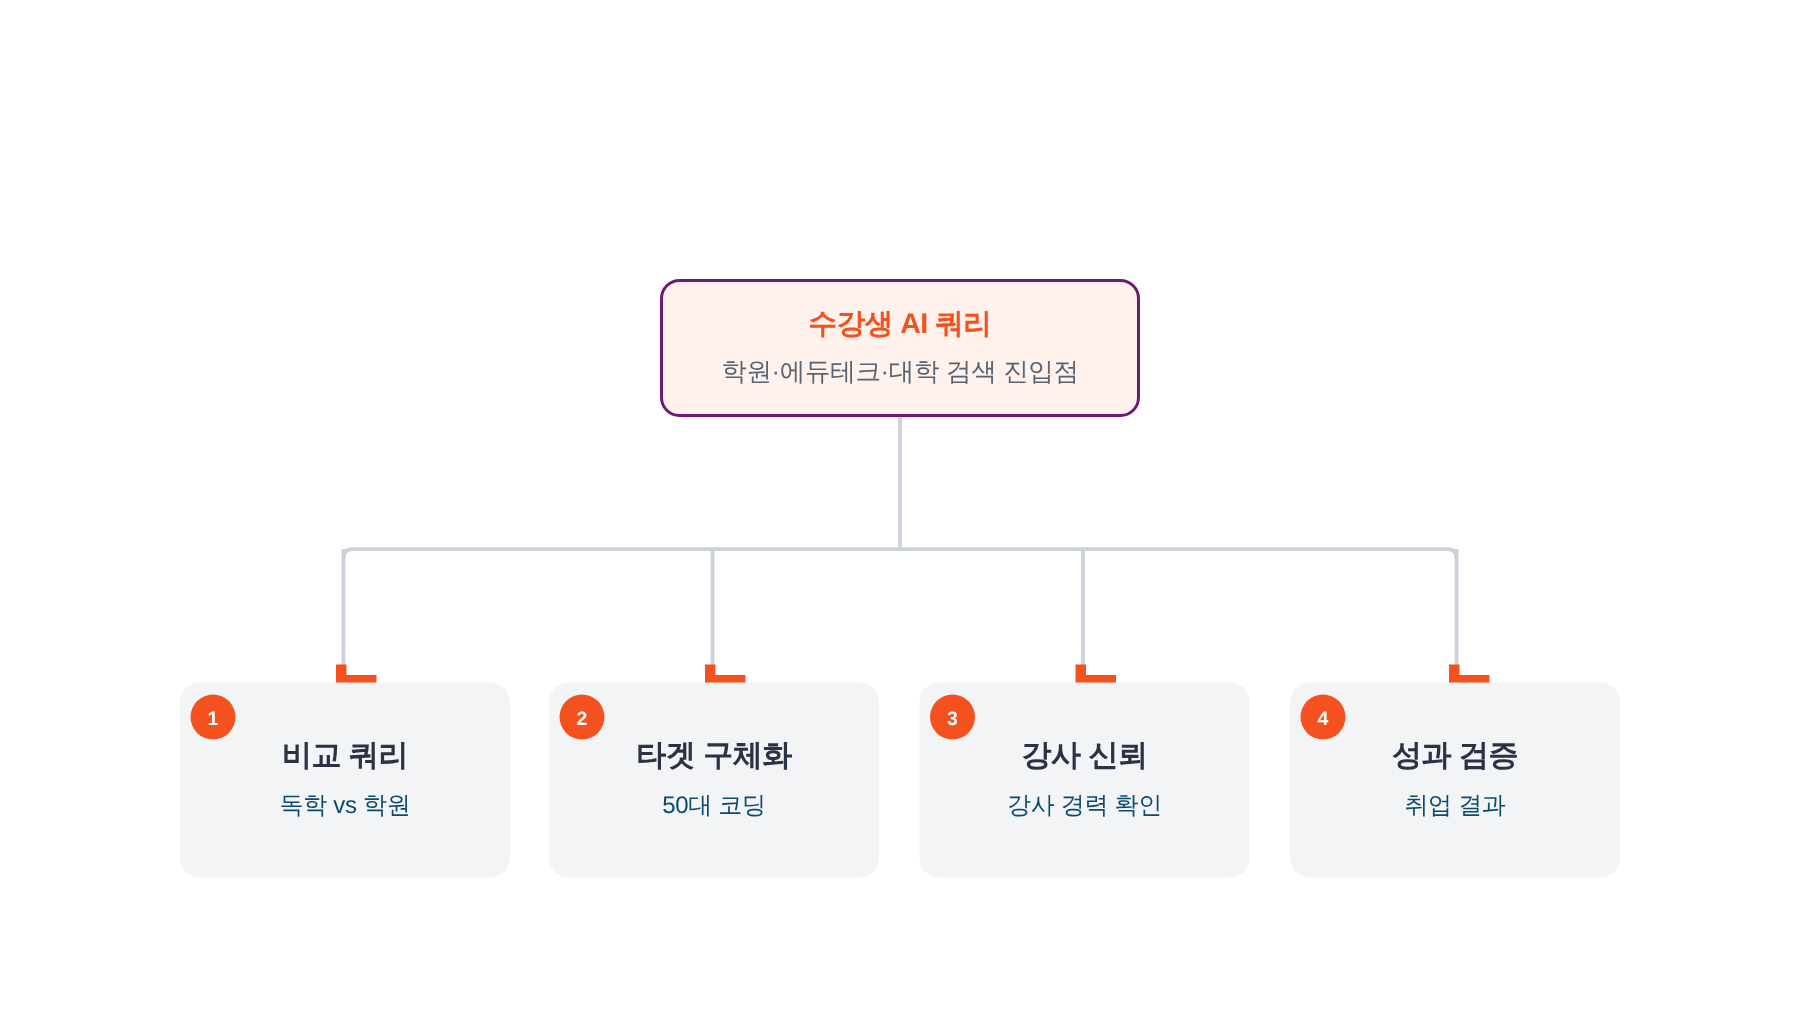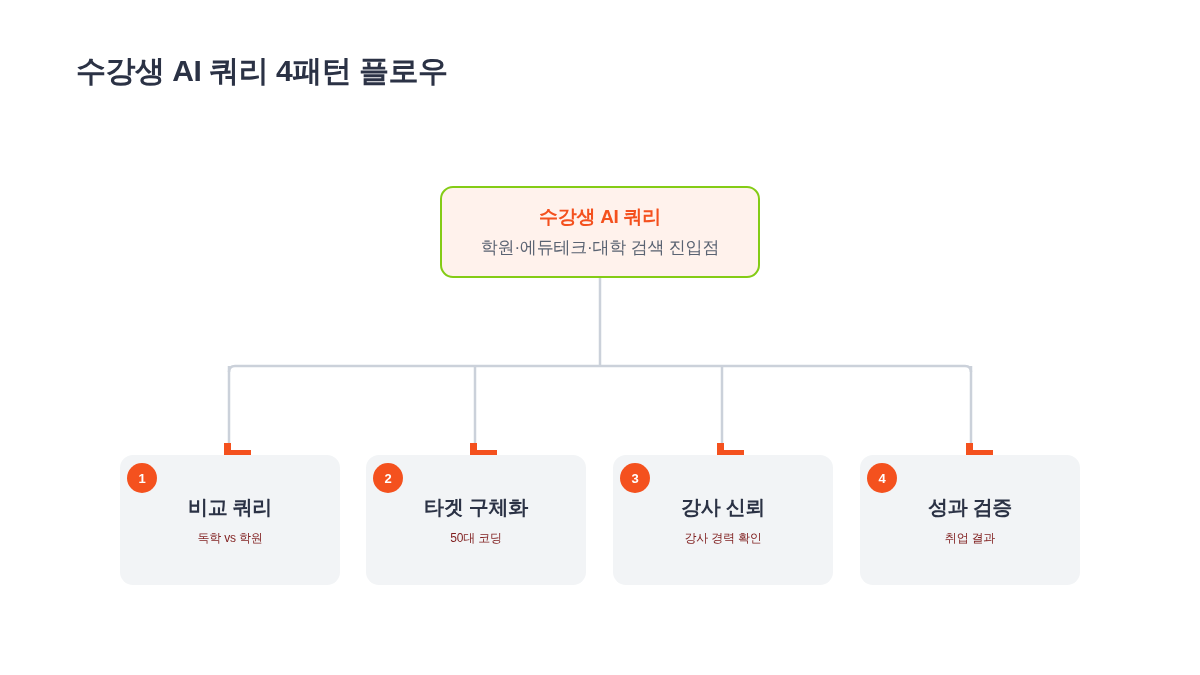--- a/index.html
+++ b/index.html
@@ -47,21 +47,21 @@
   }
 
   
   .root-node {
     position: absolute;
     left: 440px;
     top: 186px;
     width: 320px;
     height: 92px;
     background: #FFF2EC;
-    border: 2px solid #84cc16;
+    border: 2px solid #701a75;
     border-radius: 13px;
     display: flex;
     flex-direction: column;
     align-items: center;
     justify-content: center;
   }
   .root-title {
     font-size: 19px;
     font-weight: bold;
     color: #F4511E;
@@ -91,22 +91,22 @@
   }
   .card-title {
     font-size: 20px;
     font-weight: bold;
     color: #2B3245;
     letter-spacing: -0.3px;
     line-height: 1.2;
   }
   .card-sub {
     margin-top: 12px;
-    font-size: 12px;
-    color: #7f1d1d;
+    font-size: 16px;
+    color: #0c4a6e;
     letter-spacing: -0.2px;
     line-height: 1.2;
   }
   .card-badge {
     position: absolute;
     left: 7px;
     top: 8px;
     width: 30px;
     height: 30px;
     border-radius: 50%;
@@ -117,21 +117,20 @@
     display: flex;
     align-items: center;
     justify-content: center;
     line-height: 1;
   }
 </style>
 </head>
 <body>
 
 <div class="header">
-  <div class="page-title">수강생 AI 쿼리 4패턴 플로우</div>
 </div>
 
 <div class="diagram">
 
   <svg class="connectors" viewBox="0 0 1200 675">
 
     <path d="M600,278 L600,366" stroke="#CBD1DA" stroke-width="2.5" fill="none"></path>
 
     <path d="M229,372 L229,372 Q229,366 235,366 L965,366 Q971,366 971,372 L971,372" stroke="#CBD1DA" stroke-width="2.5" fill="none"></path>
 

